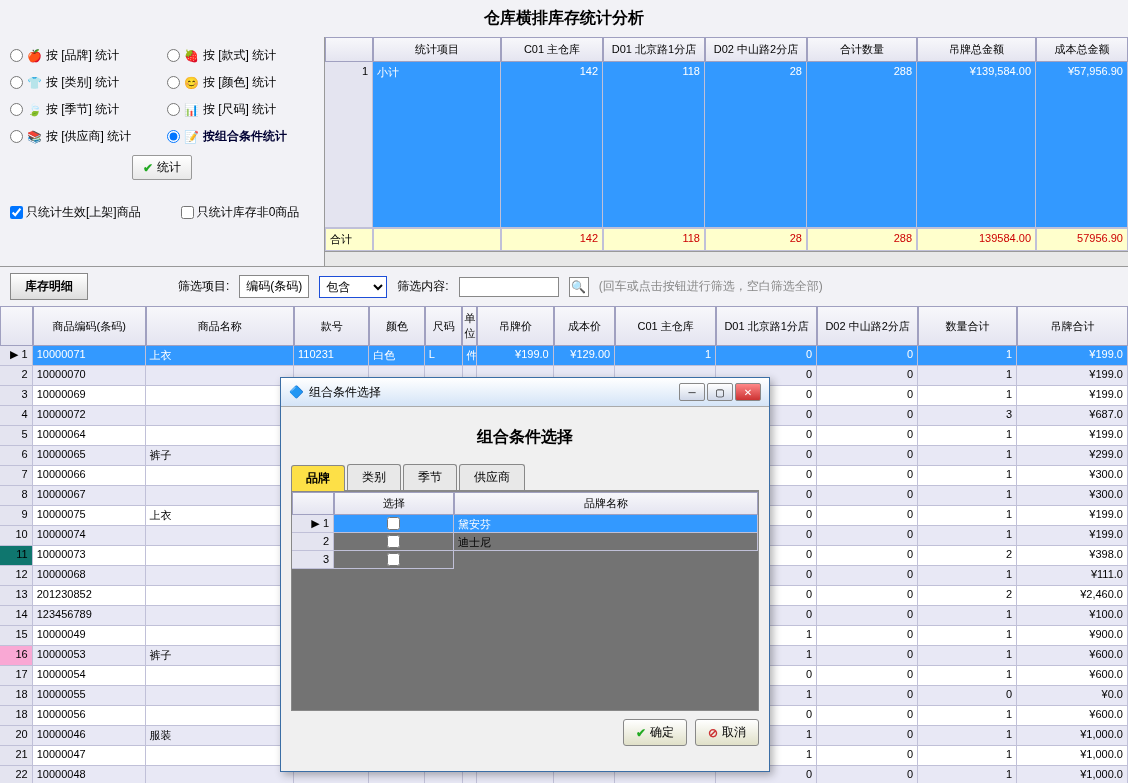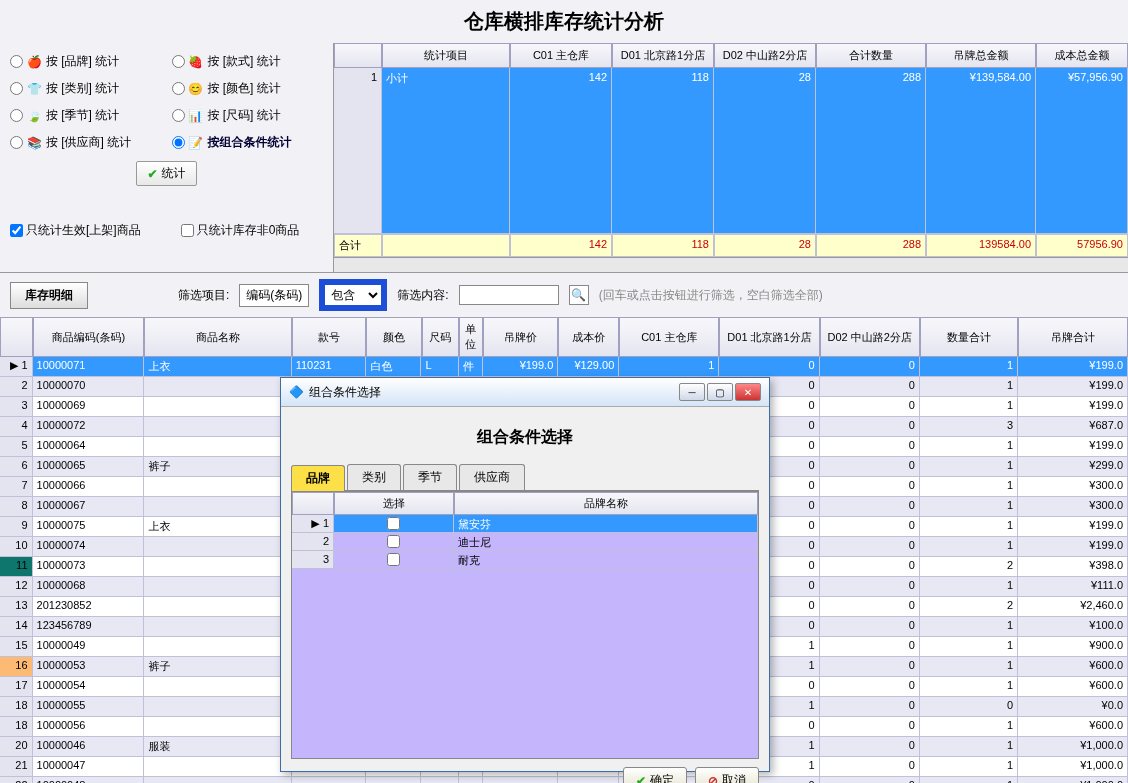--- a/index.html
+++ b/index.html
@@ -1,81 +1,81 @@
 <!DOCTYPE html>
 <html><head>
 <meta charset="utf-8">
 <style>
 *{box-sizing:border-box;margin:0;padding:0;font-family:"Microsoft YaHei",SimSun,Arial,sans-serif;font-size:12px}
 body{background:#f2f2f6;width:1128px;height:783px;overflow:hidden;position:relative}
-.title{text-align:center;font-size:20px;font-weight:bold;padding:8px 0;color:#000}
+.title{text-align:center;font-size:16px;font-weight:bold;padding:8px 0;color:#000}
 .top-container{display:flex;border-bottom:1px solid #999;height:230px}
 .filter-panel{width:342px;padding:10px;background:#f2f2f6}
 .radio-grid{display:grid;grid-template-columns:1fr 1fr;gap:10px 10px}
 .radio-item{display:flex;align-items:center;gap:4px;font-size:12px;cursor:pointer}
 .radio-item input{margin:0}
 .radio-item.bold{font-weight:bold;color:#003}
 .stat-btn{margin:10px auto 0;display:flex;align-items:center;gap:4px;background:linear-gradient(#fff,#e8e8e8);border:1px solid #999;padding:3px 10px;border-radius:2px;cursor:pointer}
-.chk-row{display:flex;gap:40px;margin-top:36px;font-size:12px}
+.chk-row{display:flex;gap:40px;margin-top:24px;font-size:12px}
 .chk-row label{display:flex;align-items:center;gap:3px}
 .top-grid{flex:1;border-left:1px solid #999;display:flex;flex-direction:column}
 .grid-header{display:flex;background:linear-gradient(#f8f8fb,#e4e4f0)}
 .grid-header div{border:1px solid #a0a0c0;padding:4px 2px;text-align:center;display:flex;align-items:center;justify-content:center;font-size:11px}
 .grid-body{flex:1;display:flex;background:#fff}
 .grid-row{display:flex;width:100%}
 .grid-row.sel{background:#3399ff;color:#fff}
 .grid-row div{border-right:1px solid #c0c0d8;border-bottom:1px solid #c0c0d8;padding:3px 4px;font-size:11px}
 .grid-footer{display:flex;background:#ffffcc}
 .grid-footer div{border:1px solid #c0c0d8;padding:3px 4px;text-align:right;color:#c00;font-size:11px}
 .col-idx{width:48px}
 .col-stat{width:128px}
 .col-c01{width:102px}
 .col-d01{width:102px}
 .col-d02{width:102px}
 .col-qty{width:110px}
-.col-amt{width:110px}
+.col-amt{width:119px}
 .col-cost{width:92px}
 .scroll-gap{height:15px;background:#e8e8e8;border-top:1px solid #999}
 .detail-bar{display:flex;align-items:center;padding:6px 10px;gap:10px;background:#f2f2f6}
 .tab-btn{background:linear-gradient(#fff,#ddd);border:1px solid #888;padding:4px 14px;font-weight:bold;cursor:pointer}
 .filter-input{border:1px solid #888;padding:2px 4px;width:100px}
-.select{border:6px solid #1d4ed8;padding:2px;width:68px;background:#fff}
+.select{border:1px solid #1d4ed8;padding:2px;width:68px;background:#fff}
 .detail-grid{overflow:hidden}
 .dg-header{display:flex;background:linear-gradient(#f8f8fb,#e4e4f0)}
 .dg-header div{border:1px solid #a0a0c0;padding:4px 2px;text-align:center;font-size:11px;display:flex;align-items:center;justify-content:center}
 .dg-row{display:flex;background:#fff}
 .dg-row.sel{background:#3399ff;color:#fff}
 .dg-row.alt{background:#e8e8f5}
 .dg-row div{border-right:1px solid #c0c0d8;border-bottom:1px solid #c0c0d8;padding:2px 4px;font-size:11px;height:20px;overflow:hidden}
 .dc-idx{width:33px;text-align:right}
 .dc-code{width:114px}
 .dc-name{width:150px}
 .dc-style{width:76px}
 .dc-color{width:56px}
 .dc-size{width:38px}
-.dc-unit{width:24px}
+.dc-unit{width:15px}
 .dc-price{width:77px;text-align:right}
 .dc-cost{width:62px;text-align:right}
 .dc-c01{width:102px;text-align:right}
 .dc-d01{width:102px;text-align:right}
 .dc-d02{width:102px;text-align:right}
 .dc-qty{width:100px;text-align:right}
 .dc-tag{width:112px;text-align:right}
 .modal{position:absolute;left:280px;top:377px;width:490px;height:395px;background:#f0f0f0;border:1px solid #3b6ea5;box-shadow:3px 3px 8px rgba(0,0,0,0.3)}
 .modal-title{background:linear-gradient(#fff,#d4e4f7);padding:5px 8px;display:flex;align-items:center;gap:5px;border-bottom:1px solid #aaa}
 .modal-title .ttl{flex:1;font-size:12px}
 .win-btns{display:flex;gap:2px}
 .win-btn{width:26px;height:18px;background:linear-gradient(#fff,#d0d8e8);border:1px solid #888;border-radius:2px;font-size:10px;display:flex;align-items:center;justify-content:center;cursor:pointer}
 .win-btn.close{background:linear-gradient(#f88,#c33);color:#fff}
 .modal-body{padding:10px}
 .modal-heading{text-align:center;font-size:16px;font-weight:bold;padding:10px 0}
 .modal-tabs{display:flex;border-bottom:1px solid #888;margin-top:6px}
 .modal-tab{padding:4px 14px;border:1px solid #888;border-bottom:none;background:#e8e8e8;margin-right:2px;cursor:pointer;border-radius:3px 3px 0 0}
 .modal-tab.active{background:#fde047;font-weight:bold;position:relative;top:1px}
-.modal-grid{border:1px solid #888;background:#c4b5fd;height:268px}
+.modal-grid{border:1px solid #888;background:#737373;height:220px}
 .mg-header{display:flex;background:linear-gradient(#f8f8fb,#e4e4f0)}
 .mg-header div{border:1px solid #a0a0c0;padding:3px;text-align:center;font-size:11px}
 .mg-row{display:flex}
 .mg-row.sel{background:#3399ff;color:#fff}
 .mg-row div{border-right:1px solid #c0c0d8;border-bottom:1px solid #c0c0d8;padding:2px 4px;font-size:11px;height:18px}
 .mgc-idx{width:42px;text-align:right}
 .mgc-sel{width:120px;text-align:center}
 .mgc-name{flex:1}
 .modal-btns{display:flex;justify-content:flex-end;gap:8px;margin-top:8px}
 .mbtn{display:flex;align-items:center;gap:4px;background:linear-gradient(#fff,#e0e0c8);border:1px solid #888;padding:4px 12px;border-radius:3px;cursor:pointer}
@@ -448,21 +448,21 @@
         <div class="dc-unit"></div>
         <div class="dc-price"></div>
         <div class="dc-cost"></div>
         <div class="dc-c01"></div>
         <div class="dc-d01">1</div>
         <div class="dc-d02">0</div>
         <div class="dc-qty">1</div>
         <div class="dc-tag">¥900.0</div>
       </div>
       <div class="dg-row alt">
-        <div class="dc-idx" style="background:#fdba74;color:#000">16</div>
+        <div class="dc-idx" style="background:#f9a8d4;color:#000">16</div>
         <div class="dc-code">10000053</div>
         <div class="dc-name">裤子</div>
         <div class="dc-style"></div>
         <div class="dc-color"></div>
         <div class="dc-size"></div>
         <div class="dc-unit"></div>
         <div class="dc-price"></div>
         <div class="dc-cost"></div>
         <div class="dc-c01"></div>
         <div class="dc-d01">1</div>
@@ -600,21 +600,20 @@
             <div class="mgc-name">黛安芬</div>
           </div>
           <div class="mg-row">
             <div class="mgc-idx" style="background:#e4e4f0;color:#000">2</div>
             <div class="mgc-sel"><input type="checkbox" style=""></div>
             <div class="mgc-name">迪士尼</div>
           </div>
           <div class="mg-row">
             <div class="mgc-idx" style="background:#e4e4f0;color:#000">3</div>
             <div class="mgc-sel"><input type="checkbox" style=""></div>
-            <div class="mgc-name">耐克</div>
           </div>
         </div>
     </div>
     <div class="modal-btns">
       <button class="mbtn">
           <span class="green-check">✔</span>
           <span>确定</span>
         </button>
       <button class="mbtn">
           <span class="red-x">⊘</span>

